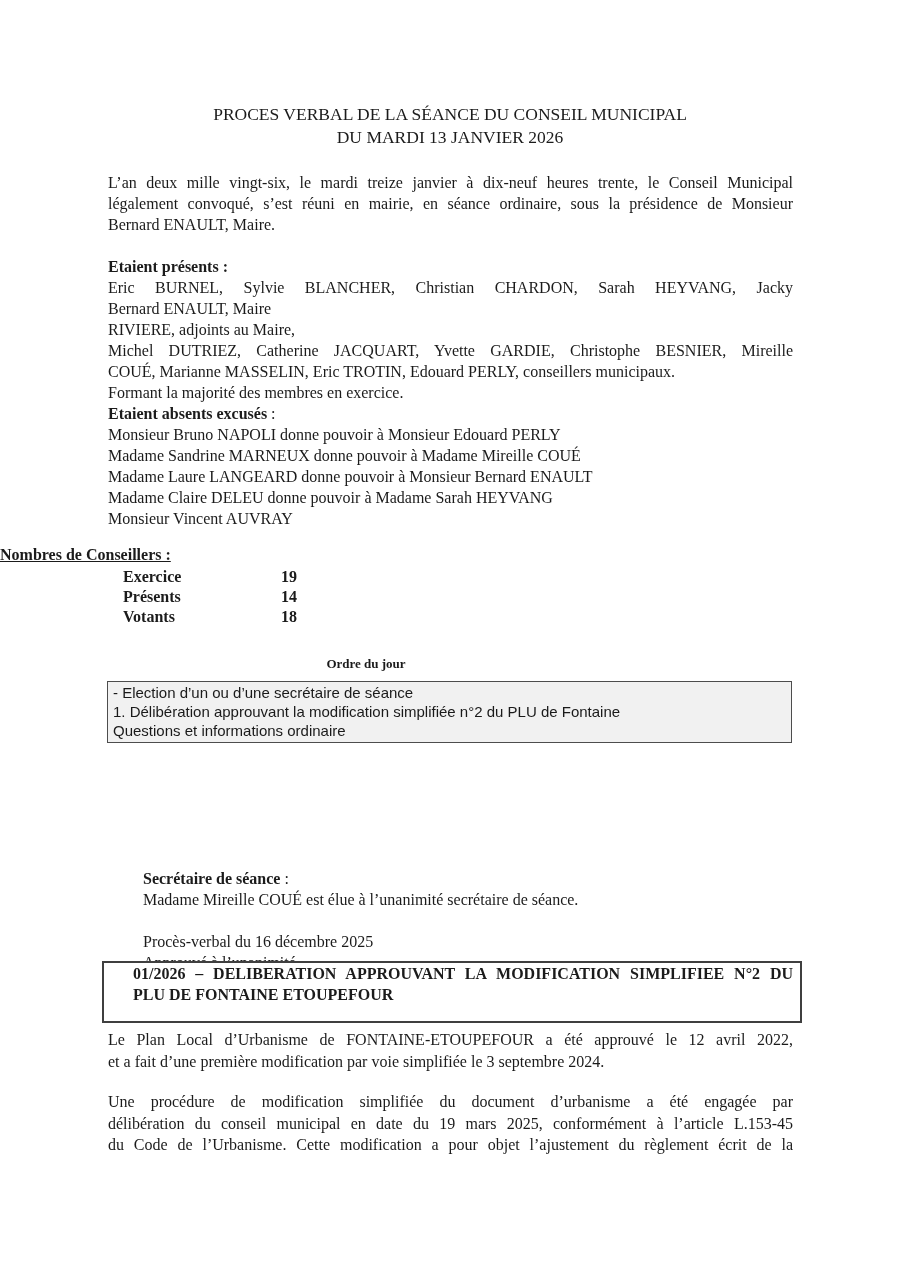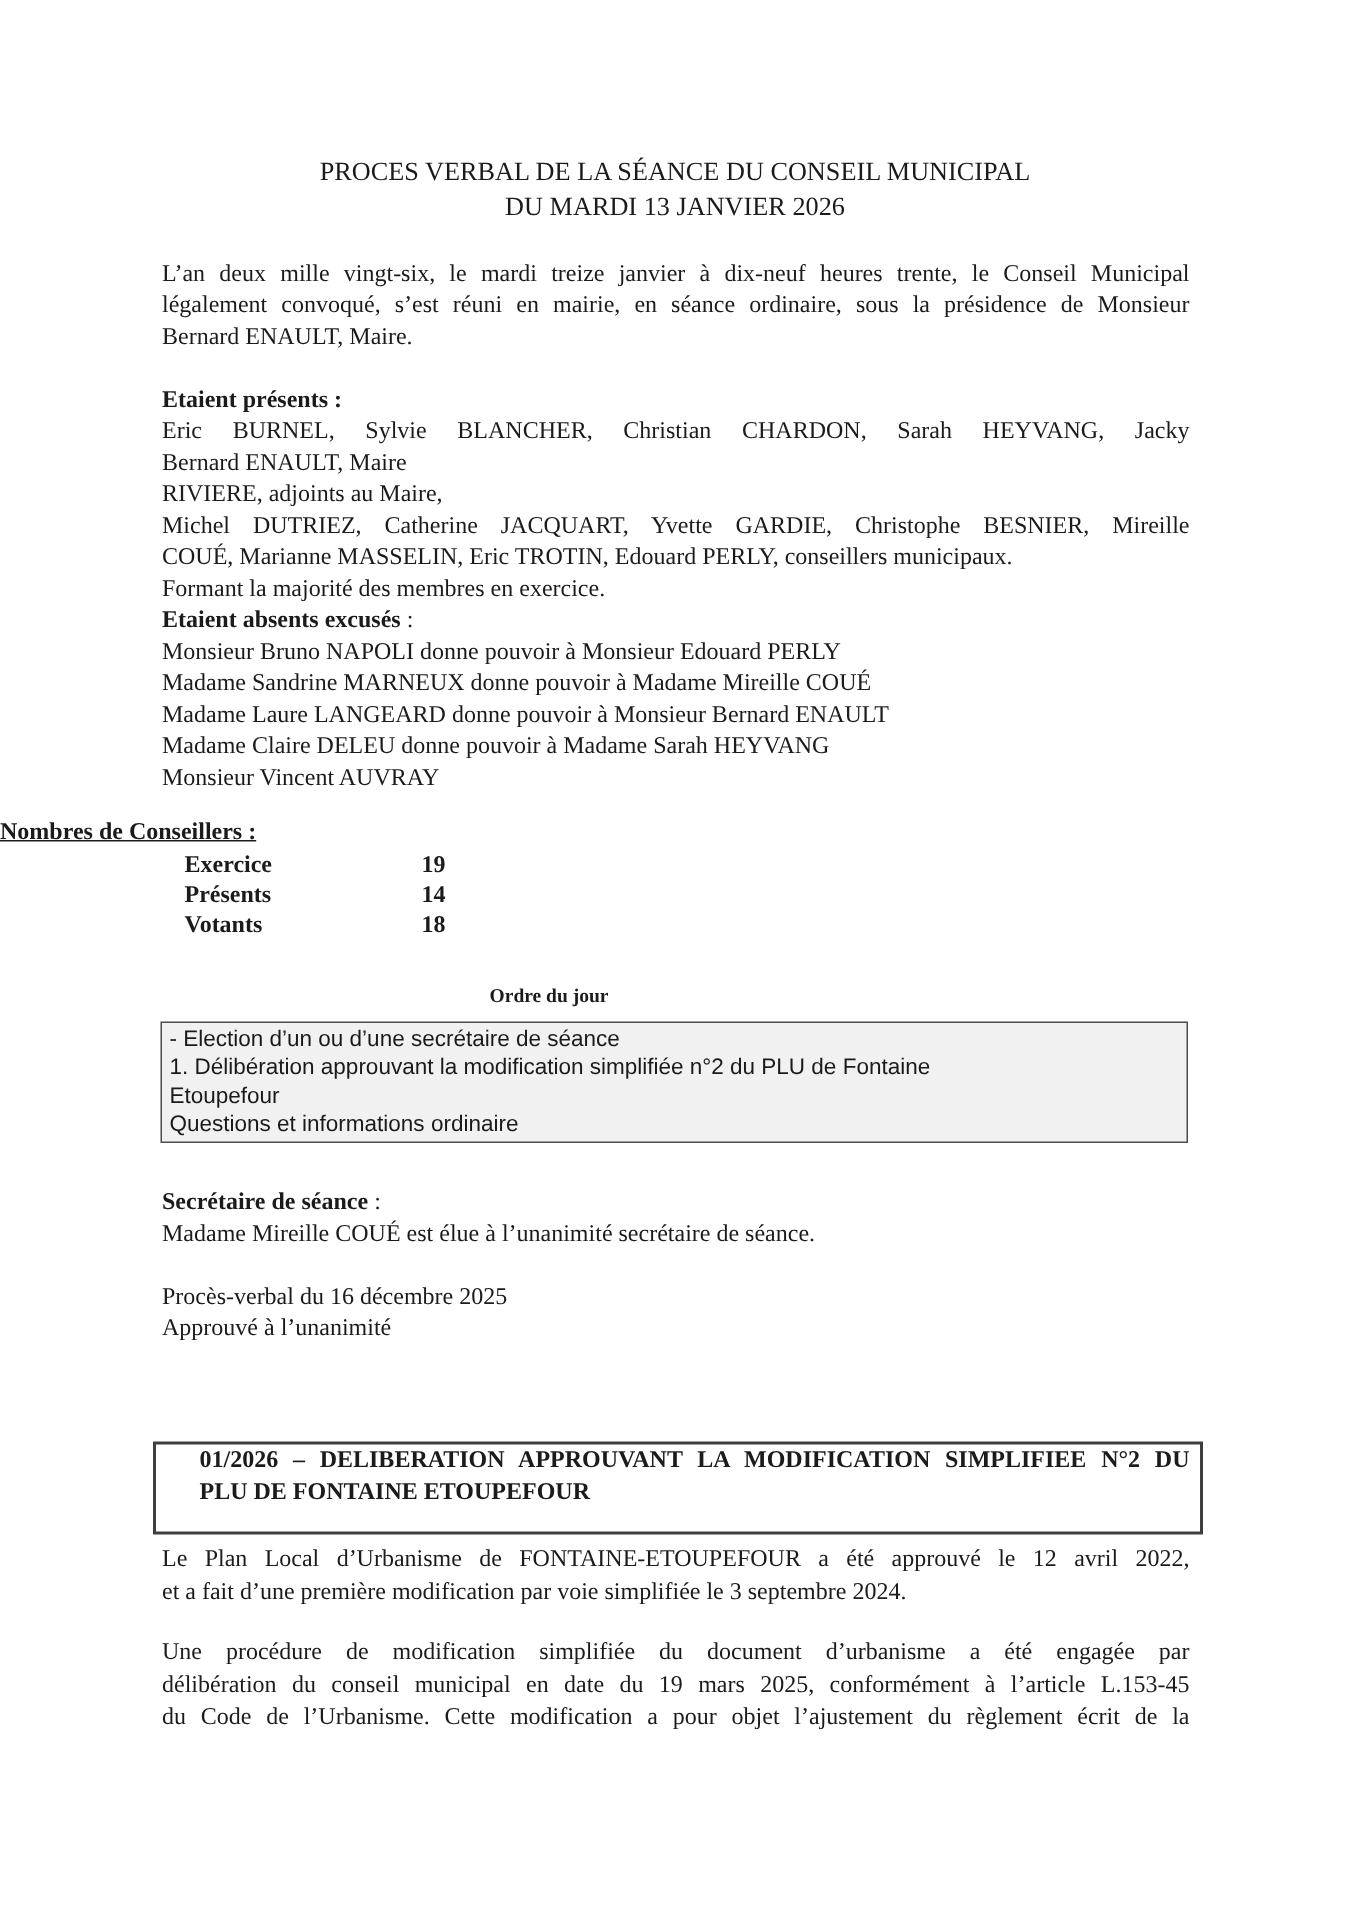--- a/index.html
+++ b/index.html
@@ -35,21 +35,21 @@
 
   .agenda-box {
     top:681px; left:107px; width:685px; box-sizing:border-box;
     background:var(--agenda-box-bg, #f1f1f1);
     border:1.5px solid var(--agenda-box-border, #4d4d4d);
     padding:1px 8px 2px 5px;
     font-family:"Liberation Sans","DejaVu Sans",sans-serif;
     font-size:15px; line-height:19px; color:#1a1a1a;
   }
 
-  .secretary { top:791px; }
+  .secretary { top:868px;margin-left:35px; }
   .pv-group { margin-top:21px; }
 
   .delib-box {
     top:961px; left:102px; width:700px; box-sizing:border-box;
     border:2px solid var(--delib-box-border, #3f3f3f);
     background:#ffffff;
     padding:1px 7px 16px 29px;
     font-weight:bold; line-height:20.5px;
   }
 
@@ -103,21 +103,20 @@
       <span>Votants</span>
         <span>18</span>
     </div>
   </div>
 
   <div class="abs ordre">Ordre du jour</div>
 
   <div class="abs agenda-box">
     <div class="line">- Election d’un ou d’une secrétaire de séance</div>
     <div class="line">1. Délibération approuvant la modification simplifiée n°2 du PLU de Fontaine</div>
-    <div class="line">Etoupefour</div>
     <div class="line">Questions et informations ordinaire</div>
   </div>
 
   <div class="abs blk secretary">
     <div class="line"><span class="bold">Secrétaire de séance</span><span> :</span></div>
     <div class="line">Madame Mireille COUÉ est élue à l’unanimité secrétaire de séance.</div>
     <div class="pv-group">
       <div class="line">Procès-verbal du 16 décembre 2025</div>
       <div class="line">Approuvé à l’unanimité</div>
     </div>

